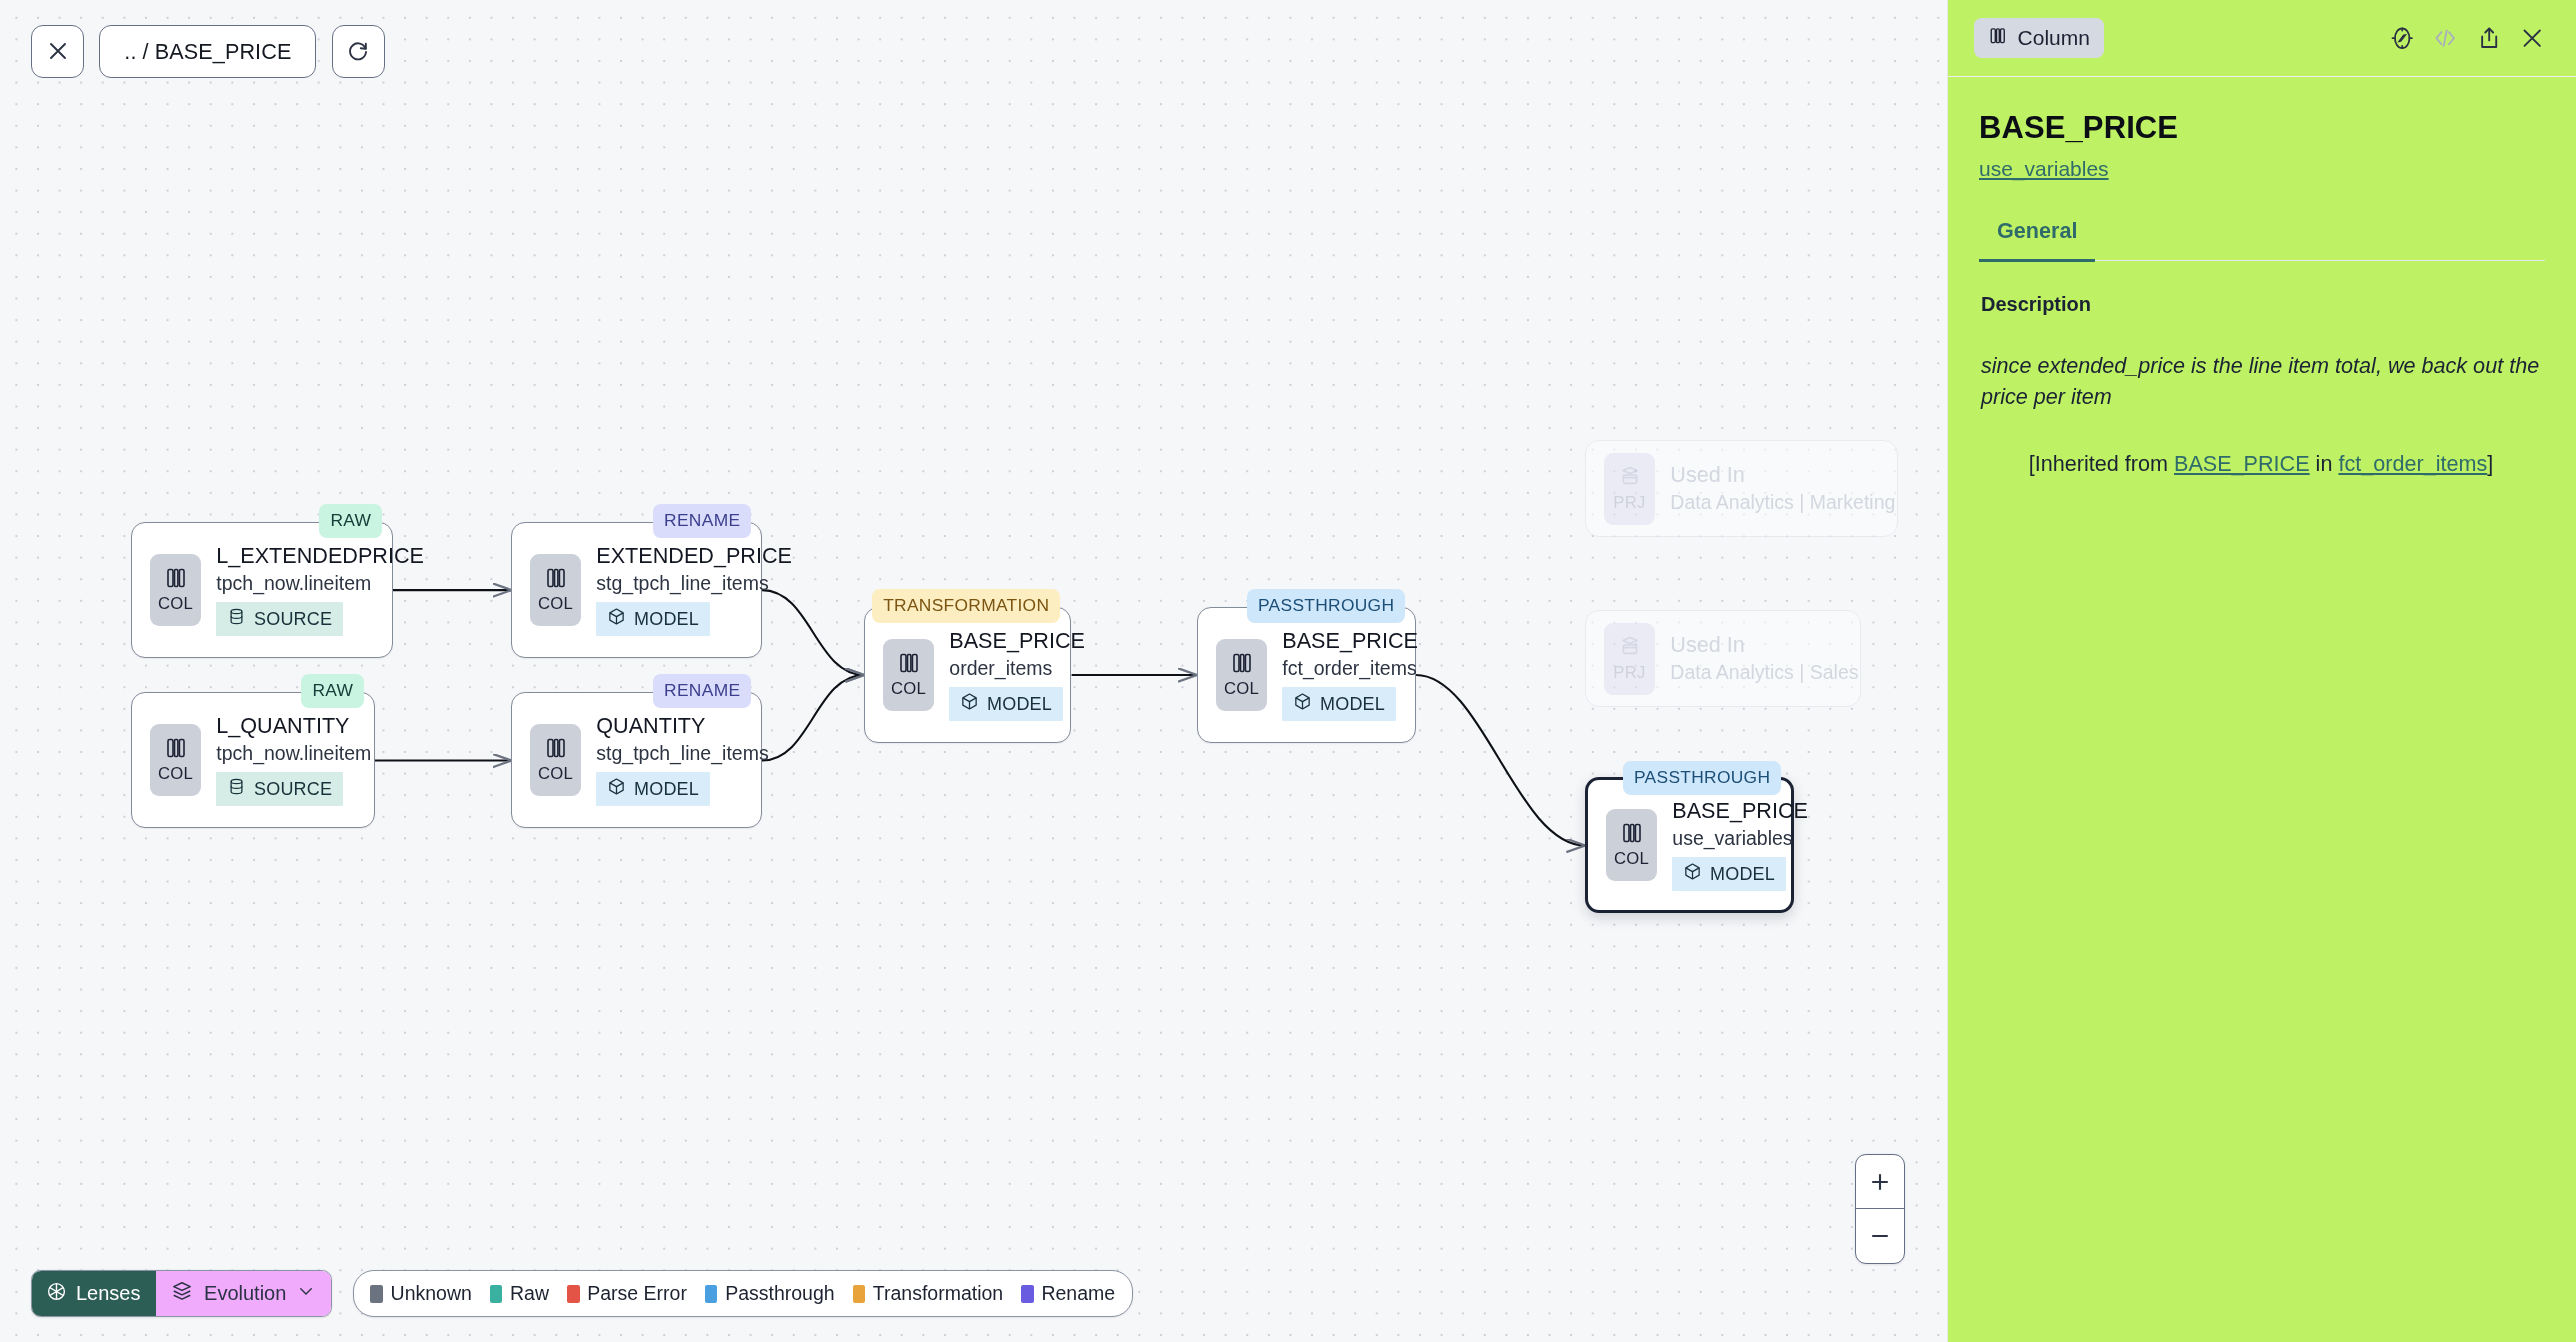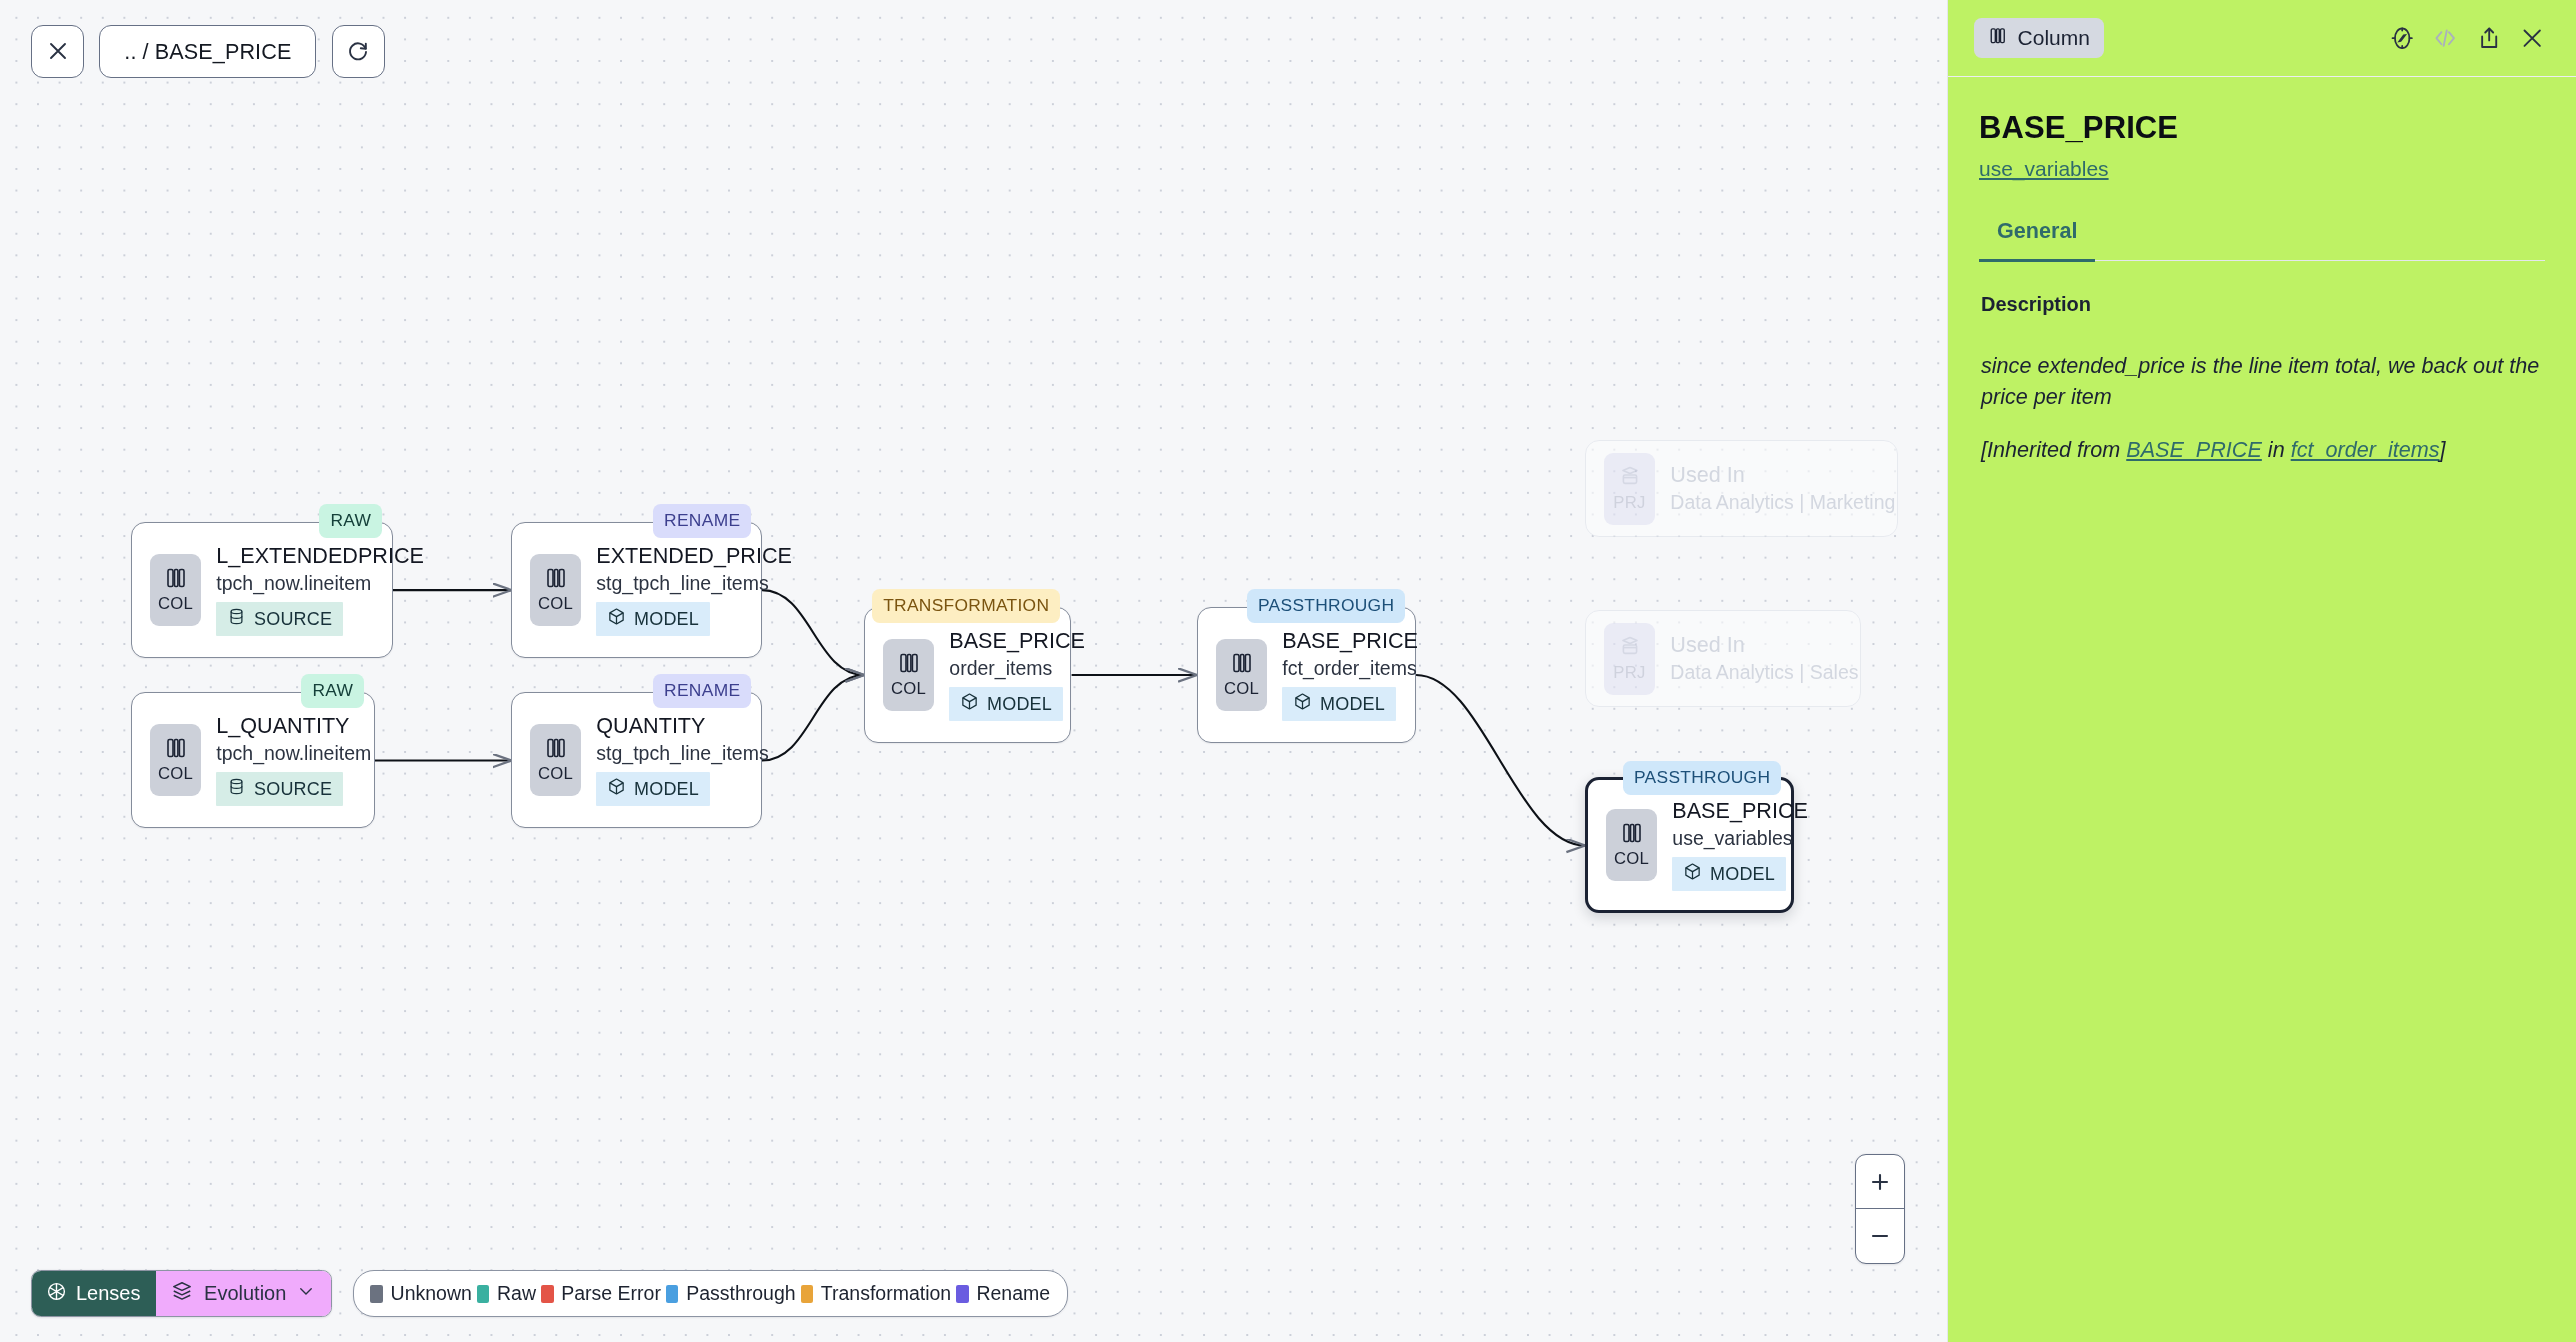--- a/index.html
+++ b/index.html
@@ -42,21 +42,21 @@
   #lenses-btn {
     display: flex; align-items: center; gap: 9px; height: 100%;
     background: #2d5e56; color: #ffffff; padding: 0 15.3px 0 14px;
     font-size: 20px; cursor: pointer;
   }
   #evolution-btn {
     display: flex; align-items: center; gap: 11px; height: 100%;
     padding: 0 15.3px; color: #2a3243; font-size: 20px; cursor: pointer; background:#f0abfc;
   }
   #legend {
-    display: flex; align-items: center; gap: 5px; height: 47px;
+    display: flex; align-items: center; gap: 18px; height: 47px;
     border: 1.4px solid #8c94a3; border-radius: 21px; background: #ffffff;
     padding: 0 16.7px; box-shadow: 0 0.7px 2.1px rgba(16,24,40,.10);
   }
   .legend-item { display: flex; align-items: center; gap: 7.7px; font-size: 19.5px; color: #1d2330; white-space: nowrap; }
   .swatch { width: 12.5px; height: 18px; border-radius: 2.1px; flex: none; }
 
   
   #zoom-ctl {
     position: absolute; right: 42px; bottom: 79px; width: 50px;
     background: #fff; border: 1.7px solid #667085; border-radius: 11px;
@@ -122,21 +122,21 @@
   #panel-link {
     display: inline-block; margin: 11px 31px 0 31px; font-size: 21px;
     color: #2f6b6b; text-decoration: underline; cursor: pointer;
   }
   #tabs { margin: 37px 31px 0 31px; border-bottom: 1.4px solid #e4e7ec; display: flex; }
   .tab { padding: 0 18px 15.3px 18px; font-size: 21.6px; font-weight: bold; color: #2f6b6b; cursor: pointer;
          border-bottom: 3.5px solid #2f6b6b; margin-bottom: -2.1px; }
   #desc-wrap { padding: 32px 35px 0 33px; }
   #desc-label { font-size: 20px; font-weight: bold; color: #1b2233; }
   #desc-text { margin-top: 35px; font-size: 21.6px; font-style: italic; color: #1b2233; line-height: 1.42; }
-  #desc-inherit { margin-top: 22px; font-size: 21.6px; font-style: italic; color: #1b2233; line-height: 1.42; }
+  #desc-inherit { margin-top: 36px; font-size: 21.6px; color: #1b2233; line-height: 1.42; text-align: center; }
   #desc-inherit a { color: #2f6b6b; text-decoration: underline; cursor: pointer; }
 </style>
 </head>
 <body>
 
 <div id="app">
 
   <div id="canvas">
 
     <svg class="edges" viewBox="0 0 2798 1930" width="1947" height="1343">

